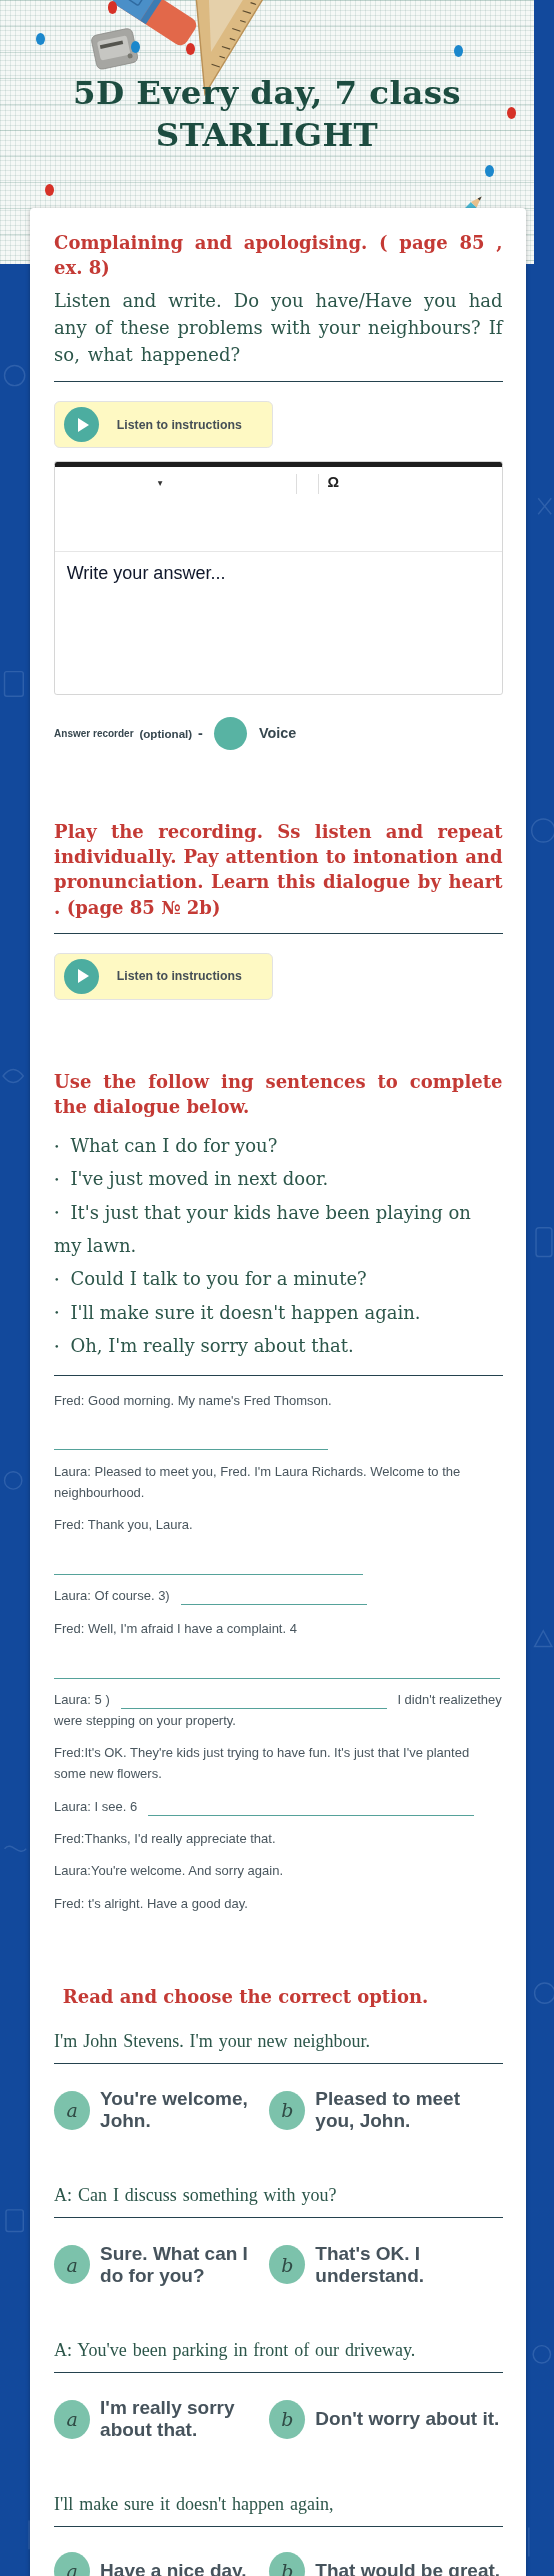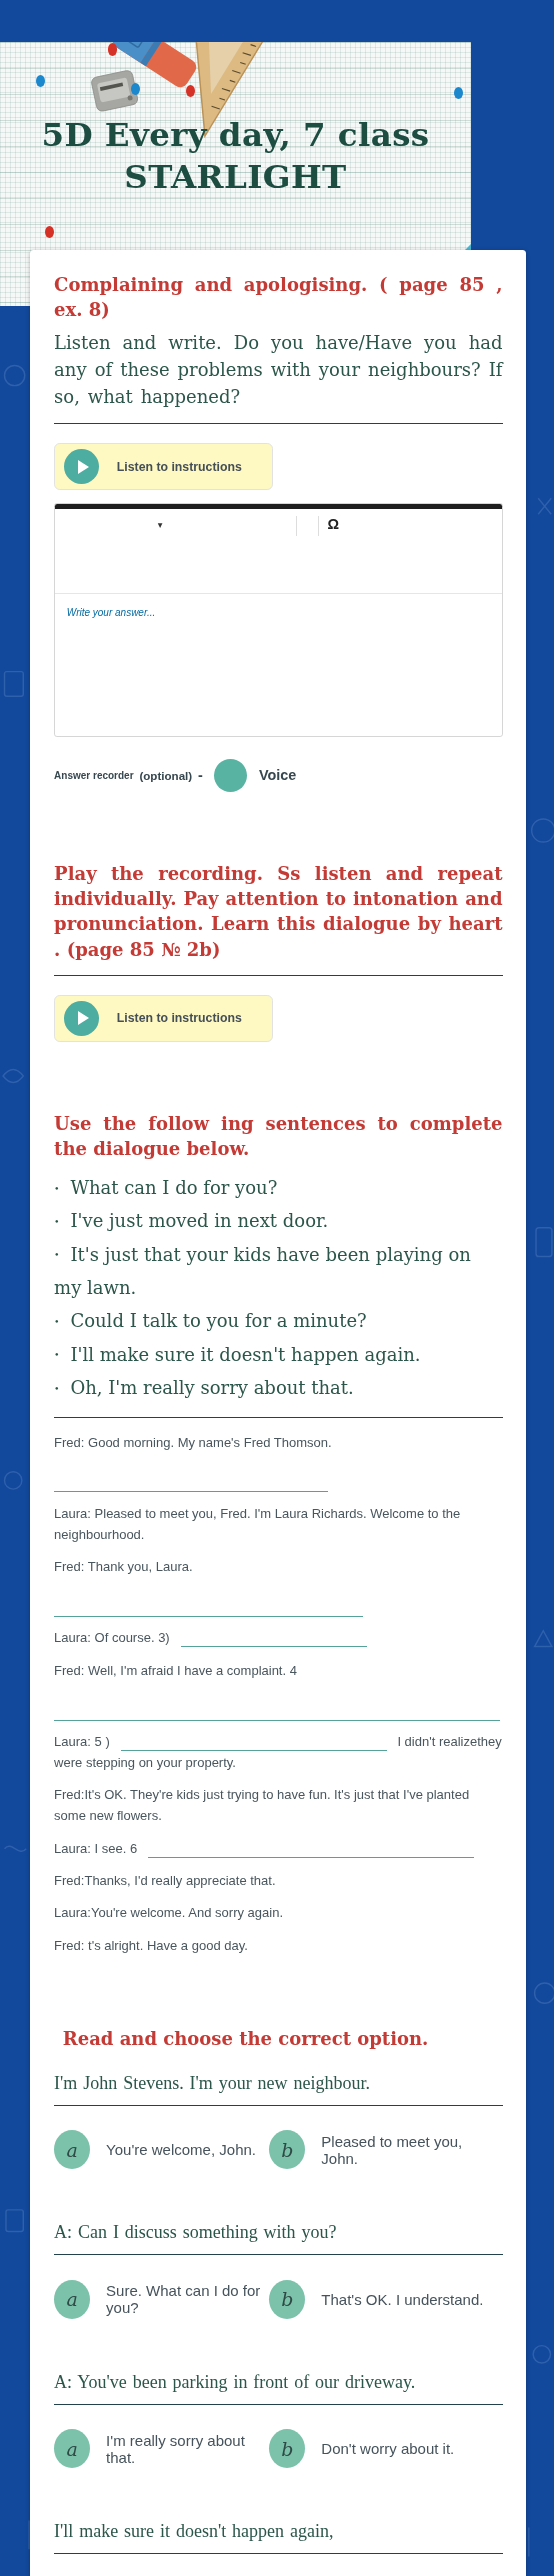--- a/index.html
+++ b/index.html
@@ -9,29 +9,28 @@
     min-height:2576px;
     position:relative;
     font-family:"Liberation Sans", sans-serif;
     overflow-x:hidden;
   }
   
   .doodles { position:absolute; left:0; top:0; z-index:0; pointer-events:none; }
   
   .header-grid {
     position:relative; z-index:1;
-    height:264px; width:471px;
+    height:264px; width:534px;
     background-color:#f5f8f6;
     background-image:
       linear-gradient(rgba(104,150,142,.17) 0.7px, transparent 0.7px),
       linear-gradient(90deg, rgba(104,150,142,.17) 0.7px, transparent 0.7px),
       linear-gradient(rgba(90,140,130,.26) 1.4px, transparent 1.4px);
     background-size:5px 5px, 5px 5px, 100% 26px;
     overflow:hidden;
-    margin-top:42px;
   }
   .page-title {
     position:relative; z-index:3;
     margin-top:72px;
     text-align:center;
     font-family:"DejaVu Serif", serif;
     font-weight:700;
     font-size:32.5px;
     line-height:1.28;
     color:#1d4c40;
@@ -91,21 +90,21 @@
   }
   .audio-label { margin-left:17.3px; font-size:12.3px; font-weight:600; color:#454f56; }
   
   .editor { margin-top:13px; border:0.7px solid #d6d6d6; border-radius:2.9px; background:#fff; }
   .editor-blackbar { height:5px; background:#1e1e1e; border-radius:2.2px 2.2px 0 0; }
   .editor-toolbar { position:relative; height:85px; border-bottom:0.7px solid #e6e6e6; }
   .tb-caret { position:absolute; left:23%; top:10px; font-size:9.4px; color:#333; cursor:pointer; }
   .tb-sep   { position:absolute; top:7.2px; height:20px; border-left:0.7px solid #ddd; }
   .tb-omega { position:absolute; left:61%; top:6.5px; font-size:14.4px; font-weight:700; color:#222; cursor:pointer; }
   .editor-input { height:142px; padding:10.8px 11.6px; cursor:text; }
-  .placeholder { color:#0369a1; font-size:10px;font-style:italic; }
+  .placeholder { color:#0f172a; font-size:18px; }
   
   .recorder-row { margin-top:21.7px; display:flex; align-items:center; color:#37474f; }
   .rec-label { font-size:10px; font-weight:700; }
   .rec-opt   { font-size:11.6px; font-weight:700; margin-left:5.8px; }
   .rec-dash  { font-size:14.4px; font-weight:700; margin-left:5.8px; }
   .voice-circle { width:33px; height:33px; border-radius:50%; background:#58b3a3; margin:0 11.6px; cursor:pointer; flex:0 0 auto; }
   .voice-label { font-size:14.4px; font-weight:700; }
   
   .task { margin-top:69px; }
   .task:first-child { margin-top:0; }
@@ -132,21 +131,21 @@
   .opts { display:flex; margin-top:24.6px; align-items:center; }
   .opt { display:flex; align-items:center; cursor:pointer; }
   .opt-a { flex:0 0 48%; }
   .opt-circle {
     width:36px; height:39px; border-radius:50%;
     background:#7cc2ab;
     display:flex; align-items:center; justify-content:center;
     font-family:"DejaVu Serif", serif; font-style:italic;
     font-size:19px; color:#2f4a44; flex:0 0 auto;
   }
-  .opt-label { margin-left:16px; font-size:15px; color:#46535c; }
+  .opt-label { margin-left:10px; font-size:19px; color:#46535c;font-weight:bold; }
 </style>
 </head>
 <body>
 
 <svg class="doodles" width="555" height="2576" viewBox="0 0 768 3567">
   <g stroke="#5d87c6" stroke-width="2" fill="none" opacity="0.38">
     <circle cx="20" cy="520" r="14"></circle>
       <path d="M745 690 l18 22 M763 690 l-18 22"></path>
     <rect x="6" y="930" width="26" height="34" rx="3"></rect>
       <circle cx="752" cy="1150" r="16"></circle>

